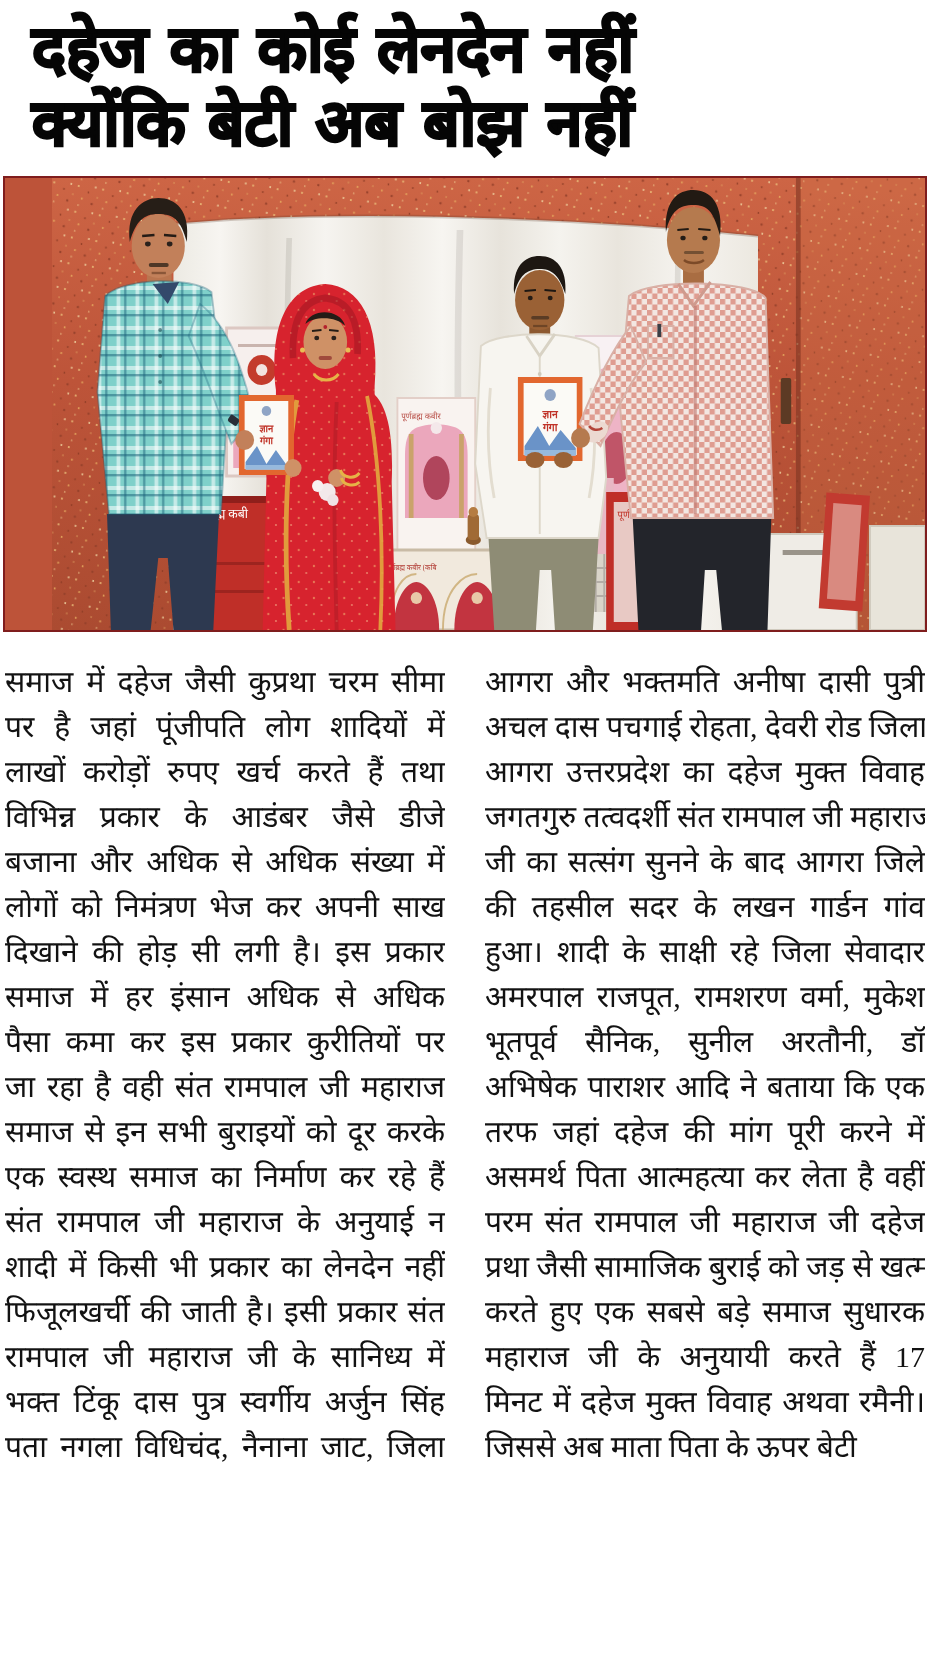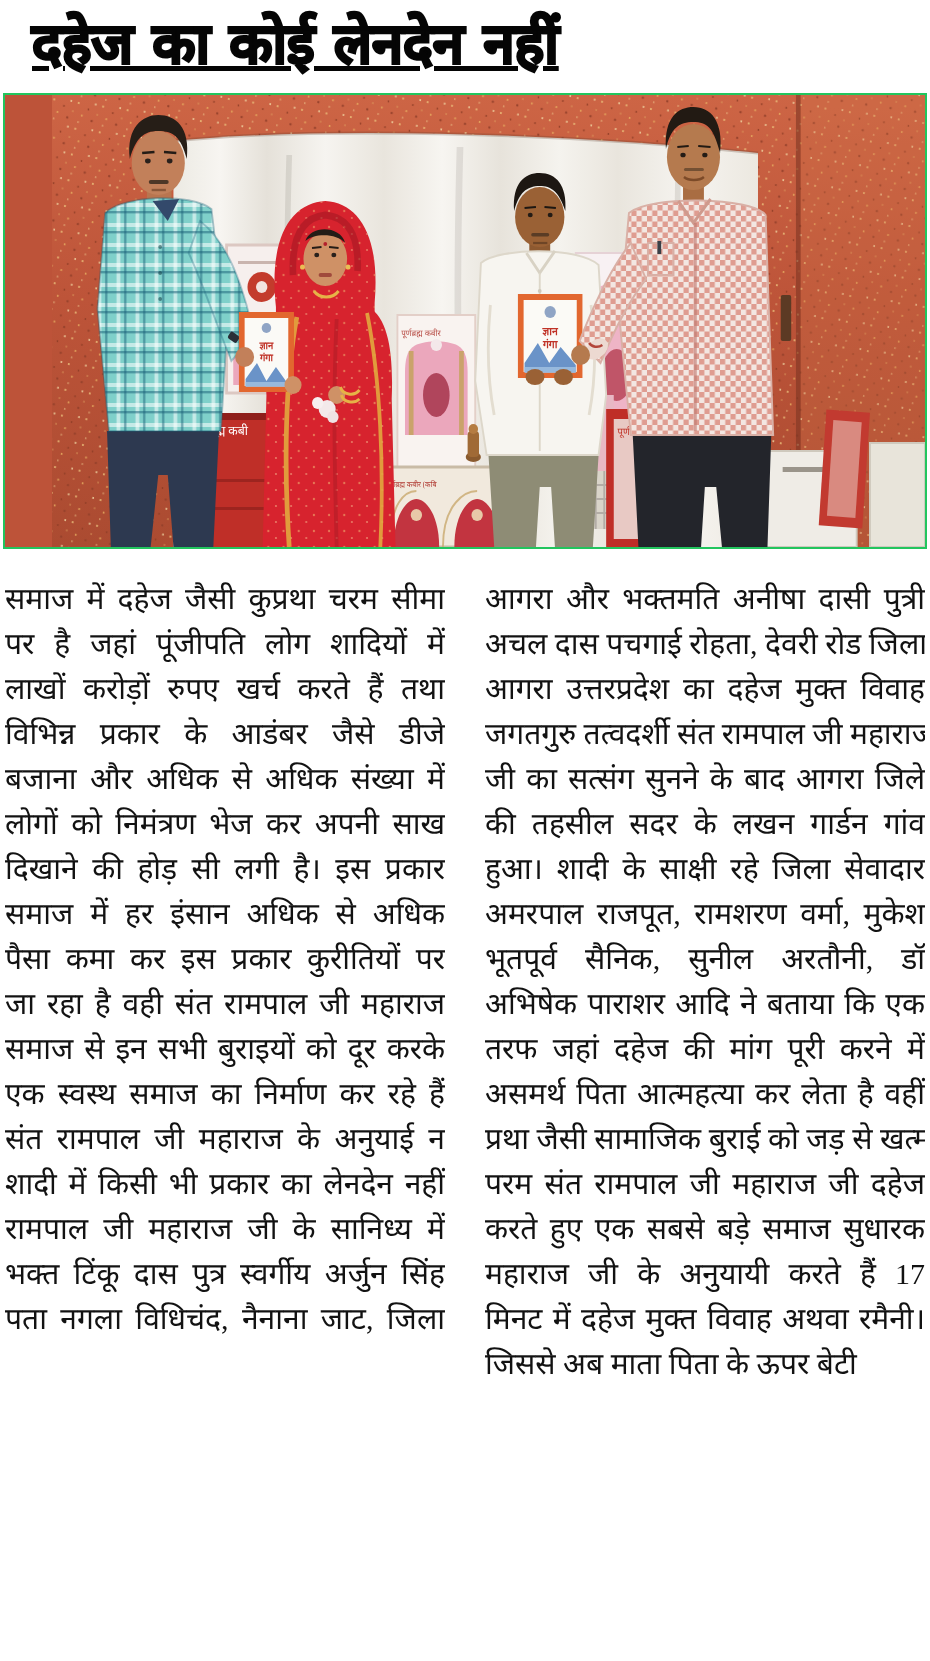--- a/index.html
+++ b/index.html
@@ -5,34 +5,33 @@
   html,body { margin:0; padding:0; background:#ffffff; }
   body { width:930px; font-family:"Liberation Serif", serif; }
   .clipping { width:930px; box-sizing:border-box; background:#fff; }
 
   
   .headline { margin:0; padding:12px 28px 0 32px; color:#000; }
   .headline .hl {
     display:block;
     font-family:"DejaVu Sans", sans-serif;
     font-weight:900;
-    font-size:56px;
+    font-size:64px;
     line-height:1.16;
     letter-spacing:0px;
     color:#050505;
     -webkit-text-stroke:2.4px #050505;
     white-space:nowrap;
-    text-decoration:underline;
   }
 
   
   .photo-wrap {
     margin:16px 3px 0 3px;
     height:452px;
-    border:2px solid #22c55e;
+    border:2px solid #7f1d1d;
     overflow:hidden;
     background:#bd5339;
     padding-left:47px;
   }
   .photo-wrap svg { display:block; width:100%; height:100%; }
   .photo-wrap text { font-family:"Liberation Serif", serif; }
 
   
   .body-cols {
     display:flex;
@@ -54,20 +53,21 @@
   }
   .col-right .article-line:last-child { text-align-last:left; }
 </style>
 </head>
 <body>
 
 <article class="clipping">
 
   <h1 class="headline">
     <span class="hl">दहेज का कोई लेनदेन नहीं</span>
+    <span class="hl">क्योंकि बेटी अब बोझ नहीं</span>
   </h1>
 
   <figure class="photo-wrap" aria-label="चार लोग: नीली चेक शर्ट वाला युवक, लाल साड़ी में दुल्हन, सफेद शर्ट में दूल्हा और गुलाबी चेक शर्ट वाला युवक, सफेद पर्दे और लाल दीवार के सामने पुस्तकें भेंट करते हुए">
     <svg viewBox="0 0 920 452" preserveAspectRatio="none">
       <defs>
         <linearGradient id="wallGrad" x1="0" y1="0" x2="0" y2="1">
           <stop offset="0" stop-color="#cd6545"></stop>
           <stop offset="0.45" stop-color="#bd5439"></stop>
           <stop offset="1" stop-color="#ab4b31"></stop>
         </linearGradient>
@@ -323,39 +323,40 @@
         <div class="article-line">बजाना और अधिक से अधिक संख्या में</div>
         <div class="article-line">लोगों को निमंत्रण भेज कर अपनी साख</div>
         <div class="article-line">दिखाने की होड़ सी लगी है। इस प्रकार</div>
         <div class="article-line">समाज में हर इंसान अधिक से अधिक</div>
         <div class="article-line">पैसा कमा कर इस प्रकार कुरीतियों पर</div>
         <div class="article-line">जा रहा है वही संत रामपाल जी महाराज</div>
         <div class="article-line">समाज से इन सभी बुराइयों को दूर करके</div>
         <div class="article-line">एक स्वस्थ समाज का निर्माण कर रहे हैं</div>
         <div class="article-line">संत रामपाल जी महाराज के अनुयाई न</div>
         <div class="article-line">शादी में किसी भी प्रकार का लेनदेन नहीं</div>
+        <div class="article-line">फिजूलखर्ची की जाती है। इसी प्रकार संत</div>
         <div class="article-line">रामपाल जी महाराज जी के सानिध्य में</div>
         <div class="article-line">भक्त टिंकू दास पुत्र स्वर्गीय अर्जुन सिंह</div>
         <div class="article-line">पता नगला विधिचंद, नैनाना जाट, जिला</div>
       </div>
     <div class="col col-right">
         <div class="article-line">आगरा और भक्तमति अनीषा दासी पुत्री</div>
         <div class="article-line">अचल दास पचगाई रोहता, देवरी रोड जिला</div>
         <div class="article-line">आगरा उत्तरप्रदेश का दहेज मुक्त विवाह</div>
         <div class="article-line">जगतगुरु तत्वदर्शी संत रामपाल जी महाराज</div>
         <div class="article-line">जी का सत्संग सुनने के बाद आगरा जिले</div>
         <div class="article-line">की तहसील सदर के लखन गार्डन गांव</div>
         <div class="article-line">हुआ। शादी के साक्षी रहे जिला सेवादार</div>
         <div class="article-line">अमरपाल राजपूत, रामशरण वर्मा, मुकेश</div>
         <div class="article-line">भूतपूर्व सैनिक, सुनील अरतौनी, डॉ</div>
         <div class="article-line">अभिषेक पाराशर आदि ने बताया कि एक</div>
         <div class="article-line">तरफ जहां दहेज की मांग पूरी करने में</div>
         <div class="article-line">असमर्थ पिता आत्महत्या कर लेता है वहीं</div>
+        <div class="article-line">परम संत रामपाल जी महाराज जी दहेज</div>
         <div class="article-line">प्रथा जैसी सामाजिक बुराई को जड़ से खत्म</div>
-        <div class="article-line">परम संत रामपाल जी महाराज जी दहेज</div>
         <div class="article-line">करते हुए एक सबसे बड़े समाज सुधारक</div>
         <div class="article-line">महाराज जी के अनुयायी करते हैं 17</div>
         <div class="article-line">मिनट में दहेज मुक्त विवाह अथवा रमैनी।</div>
         <div class="article-line">जिससे अब माता पिता के ऊपर बेटी</div>
       </div>
   </section>
 
 </article>
 
 </body></html>

